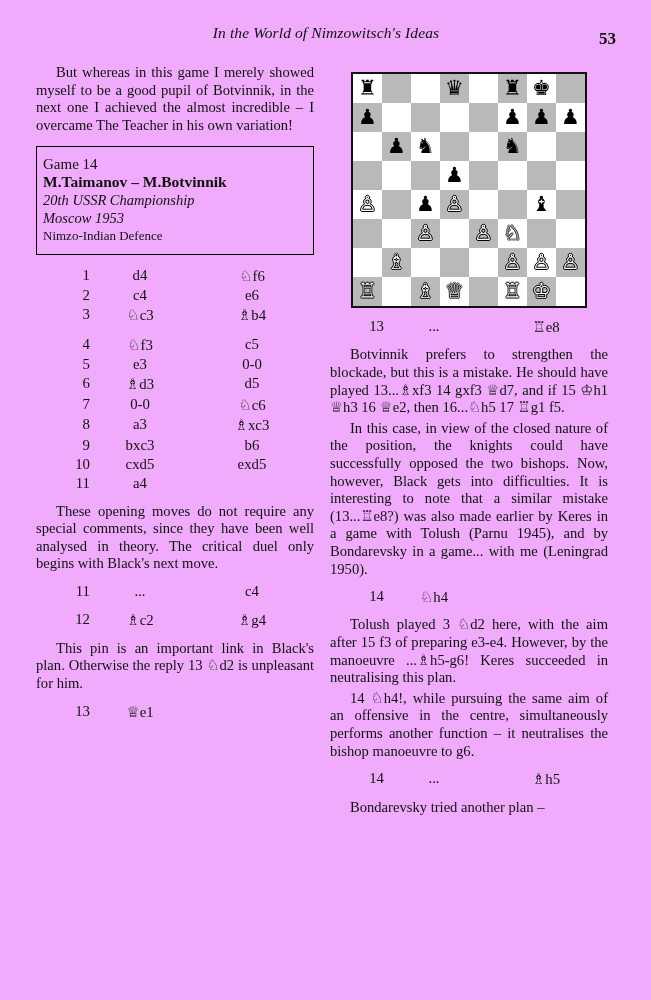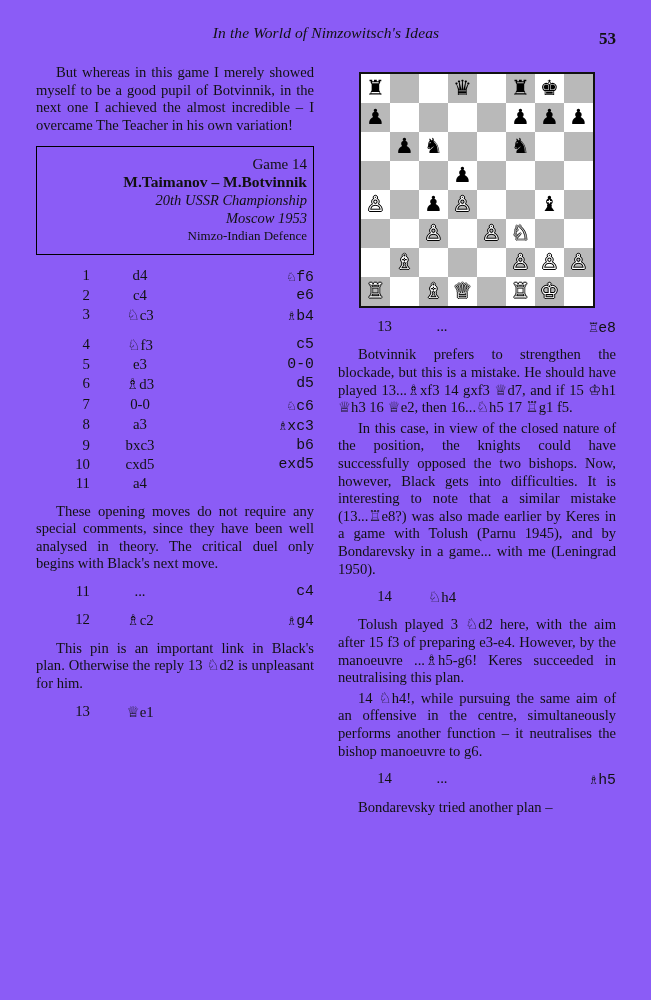--- a/index.html
+++ b/index.html
@@ -4,21 +4,21 @@
 <style>
   html, body {
     margin: 0;
     padding: 0;
     background: #b9b9b9;
   }
   .page {
     position: relative;
     width: 651px;
     height: 1000px;
-    background: #8b5cf6;
+    background: #f0abfc;
     overflow: hidden;
     font-family: "Liberation Serif", serif;
     color: #111;
     box-sizing: border-box;
   }
   .page-inner {
     position: absolute;
     left: 36px;
     top: 22px;
     width: 580px;
@@ -46,43 +46,43 @@
     top: 7px;
     font-size: 17px;
     font-weight: bold;
   }
   .columns {
     position: absolute;
     top: 42px;
     left: 0;
     width: 580px;
     display: flex;
-    gap: 24px;
+    gap: 16px;
   }
   .col {
     width: 278px;
   }
   p.body {
     margin: 0 0 0 0;
     font-size: 14.6px;
     line-height: 17.6px;
     text-align: justify;
     text-indent: 20px;
     hyphens: auto;
   }
   p.body + p.body {
     margin-top: 3px;
   }
 
   
   .gamebox {
     border: 1.5px solid #000;
     margin: 12px 0 10px 0;
-    padding: 8px 6px 9px 15px;
-    text-align: right;
+    padding: 8px 6px 9px 6px;
+    text-align: left;
     line-height: 18px;
   }
   .gamebox .g-num { font-size: 15px; }
   .gamebox .g-players { font-size: 15.5px; font-weight: bold; }
   .gamebox .g-sub { font-size: 14.5px; font-style: italic; }
   .gamebox .g-plain { font-size: 13px; }
 
   
   table.moves {
     border-collapse: collapse;
@@ -98,23 +98,22 @@
     width: 54px;
     text-align: right;
     padding-right: 10px;
   }
   td.mw {
     width: 100px;
     text-align: center;
     padding-left: 22px;
   }
   td.mb {
-    text-align: right;
+    text-align: center;
     padding-left: 28px;
-    font-family: Liberation Mono, monospace;
   }
   .single-move td.mnum { width: 54px; }
 
   
   .board-wrap {
     margin: 8px 0 6px 0;
     display: flex;
     justify-content: center;
   }
   .board {

